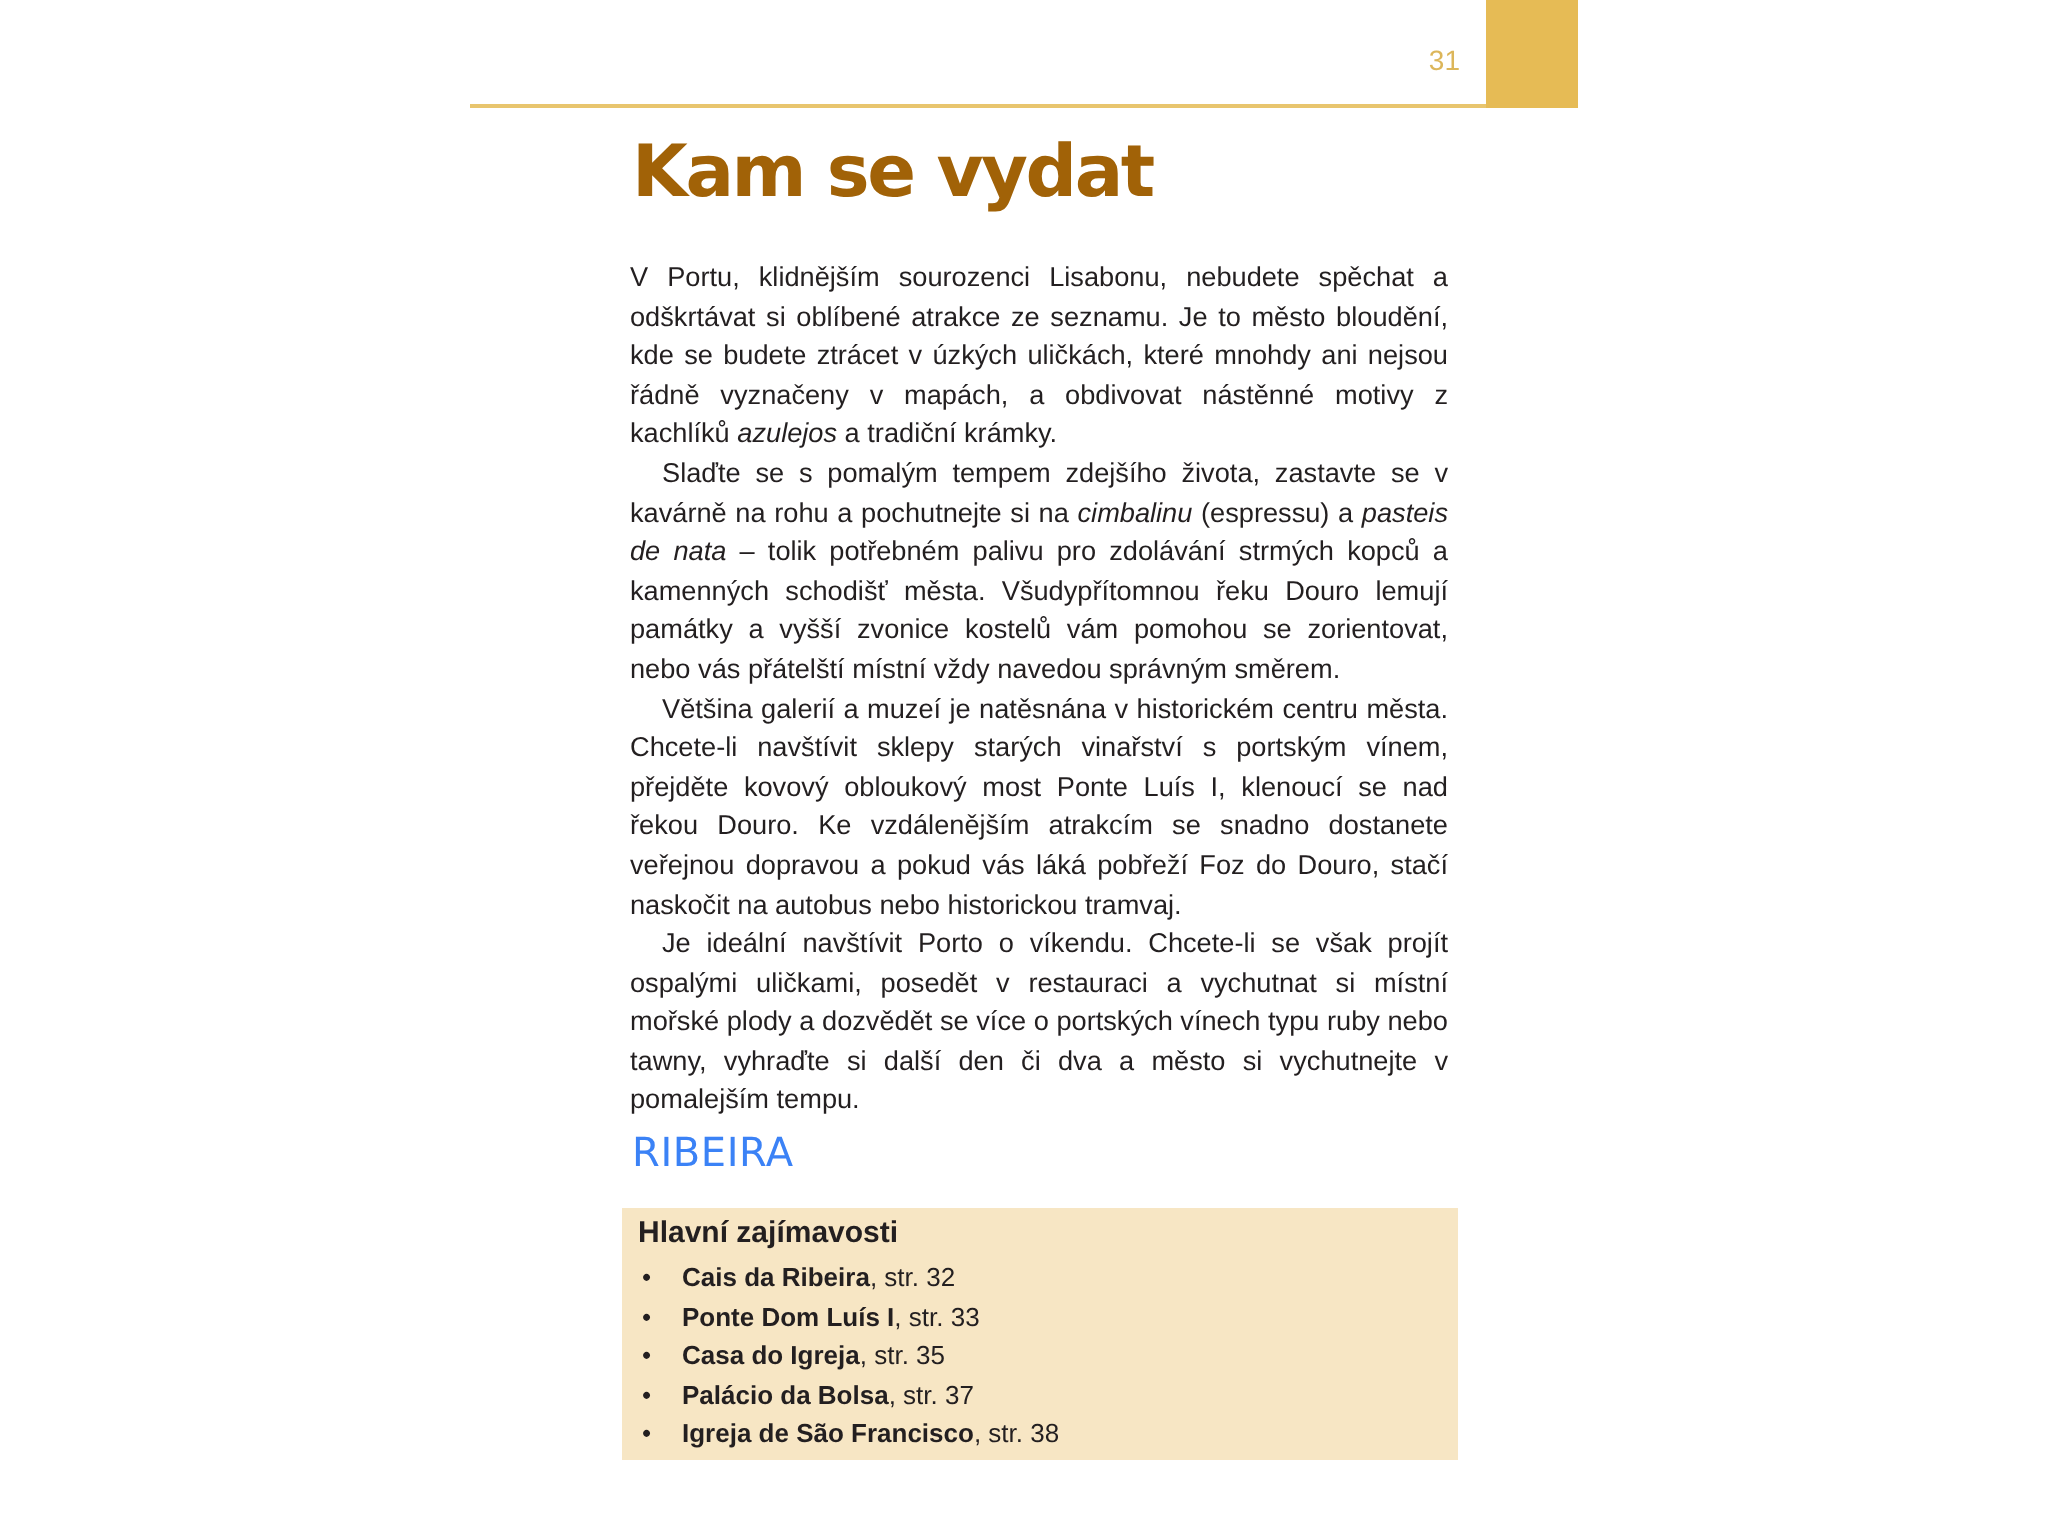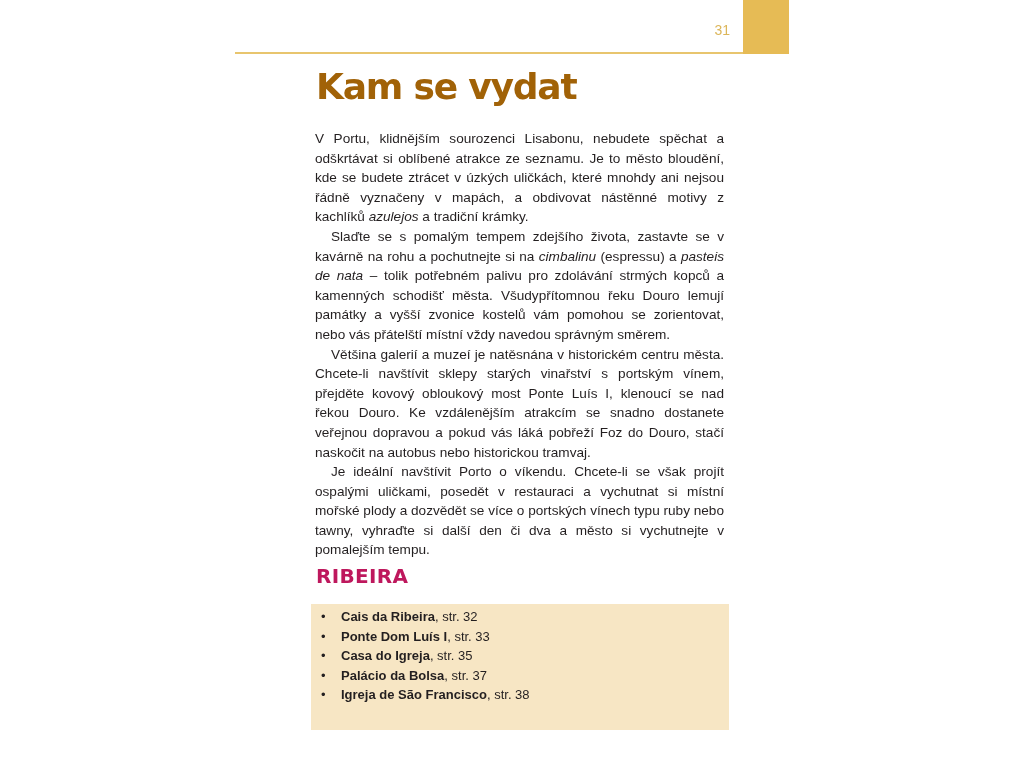--- a/index.html
+++ b/index.html
@@ -12,21 +12,21 @@
   .page-num { position: absolute; left: 700px; top: 22px; width: 30px; text-align: right;
     font-family: "Liberation Sans", sans-serif; font-weight: normal; font-size: 14px; color: #dcb65a; }
   .title { position: absolute; left: 316px; top: 62px; margin: 0;
     font-family: "DejaVu Sans", sans-serif; font-weight: bold; font-size: 36px; letter-spacing: -1.2px; color: #a16207; line-height: 50px; }
   .body-text { position: absolute; left: 315px; top: 129px; width: 409px;
     font-family: "Liberation Sans", sans-serif; font-size: 13.6px; line-height: 19.6px; text-align: justify; color: #231f20; }
   .body-text p { margin: 0; text-indent: 0; }
   .body-text p + p { text-indent: 16px; }
   .body-text em { font-style: italic; }
   .section-heading { position: absolute; left: 316px; top: 564px; margin: 0;
-    font-family: "DejaVu Sans", sans-serif; font-weight: bold; font-size: 20px; color: #be185d; letter-spacing: 0.3px; }
+    font-family: "DejaVu Sans", sans-serif; font-weight: normal; font-size: 20px; color: #3b82f6; letter-spacing: 0.3px; }
   .highlights { position: absolute; left: 311px; top: 604px; width: 418px; height: 126px; background: #f7e6c4; box-sizing: border-box; padding: 3px 8px; }
   .highlights-title { margin: 0 0 2px 0; font-family: "Liberation Sans", sans-serif; font-weight: bold; font-size: 15px; color: #231f20; line-height: 20px; }
   .highlights ul { list-style: none; margin: 0; padding: 0; }
   .highlights li { font-size: 13px; line-height: 19.6px; color: #231f20; position: relative; padding-left: 22px; }
   .highlights li .bullet { position: absolute; left: 2px; top: 0; }
   .highlights li .name { font-weight: bold; }
 </style>
 </head>
 <body>
 
@@ -39,20 +39,21 @@
 <div class="body-text">
   <p><span>V Portu, klidnějším sourozenci Lisabonu, nebudete spěchat a odškrtávat si oblíbené atrakce ze seznamu. Je to město bloudění, kde se budete ztrácet v úzkých uličkách, které mnohdy ani nejsou řádně vyznačeny v mapách, a obdivovat nástěnné motivy z kachlíků </span><em>azulejos</em><span> a tradiční krámky.</span></p>
   <p><span>Slaďte se s pomalým tempem zdejšího života, zastavte se v kavárně na rohu a pochutnejte si na </span><em>cimbalinu</em><span> (espressu) a </span><em>pasteis de nata</em><span> – tolik potřebném palivu pro zdolávání strmých kopců a kamenných schodišť města. Všudypřítomnou řeku Douro lemují památky a vyšší zvonice kostelů vám pomohou se zorientovat, nebo vás přátelští místní vždy navedou správným směrem.</span></p>
   <p><span>Většina galerií a muzeí je natěsnána v historickém centru města. Chcete-li navštívit sklepy starých vinařství s portským vínem, přejděte kovový obloukový most Ponte Luís I, klenoucí se nad řekou Douro. Ke vzdálenějším atrakcím se snadno dostanete veřejnou dopravou a pokud vás láká pobřeží Foz do Douro, stačí naskočit na autobus nebo historickou tramvaj.</span></p>
   <p><span>Je ideální navštívit Porto o víkendu. Chcete-li se však projít ospalými uličkami, posedět v restauraci a vychutnat si místní mořské plody a dozvědět se více o portských vínech typu ruby nebo tawny, vyhraďte si další den či dva a město si vychutnejte v pomalejším tempu.</span></p>
 </div>
 
 <h2 class="section-heading">RIBEIRA</h2>
 
 <div class="highlights">
+  <div class="highlights-title">Hlavní zajímavosti</div>
   <ul>
     <li><span class="bullet">•</span><span class="name">Cais da Ribeira</span><span>, str. 32</span></li>
     <li><span class="bullet">•</span><span class="name">Ponte Dom Luís I</span><span>, str. 33</span></li>
     <li><span class="bullet">•</span><span class="name">Casa do Igreja</span><span>, str. 35</span></li>
     <li><span class="bullet">•</span><span class="name">Palácio da Bolsa</span><span>, str. 37</span></li>
     <li><span class="bullet">•</span><span class="name">Igreja de São Francisco</span><span>, str. 38</span></li>
   </ul>
 </div>
 
 </body></html>

